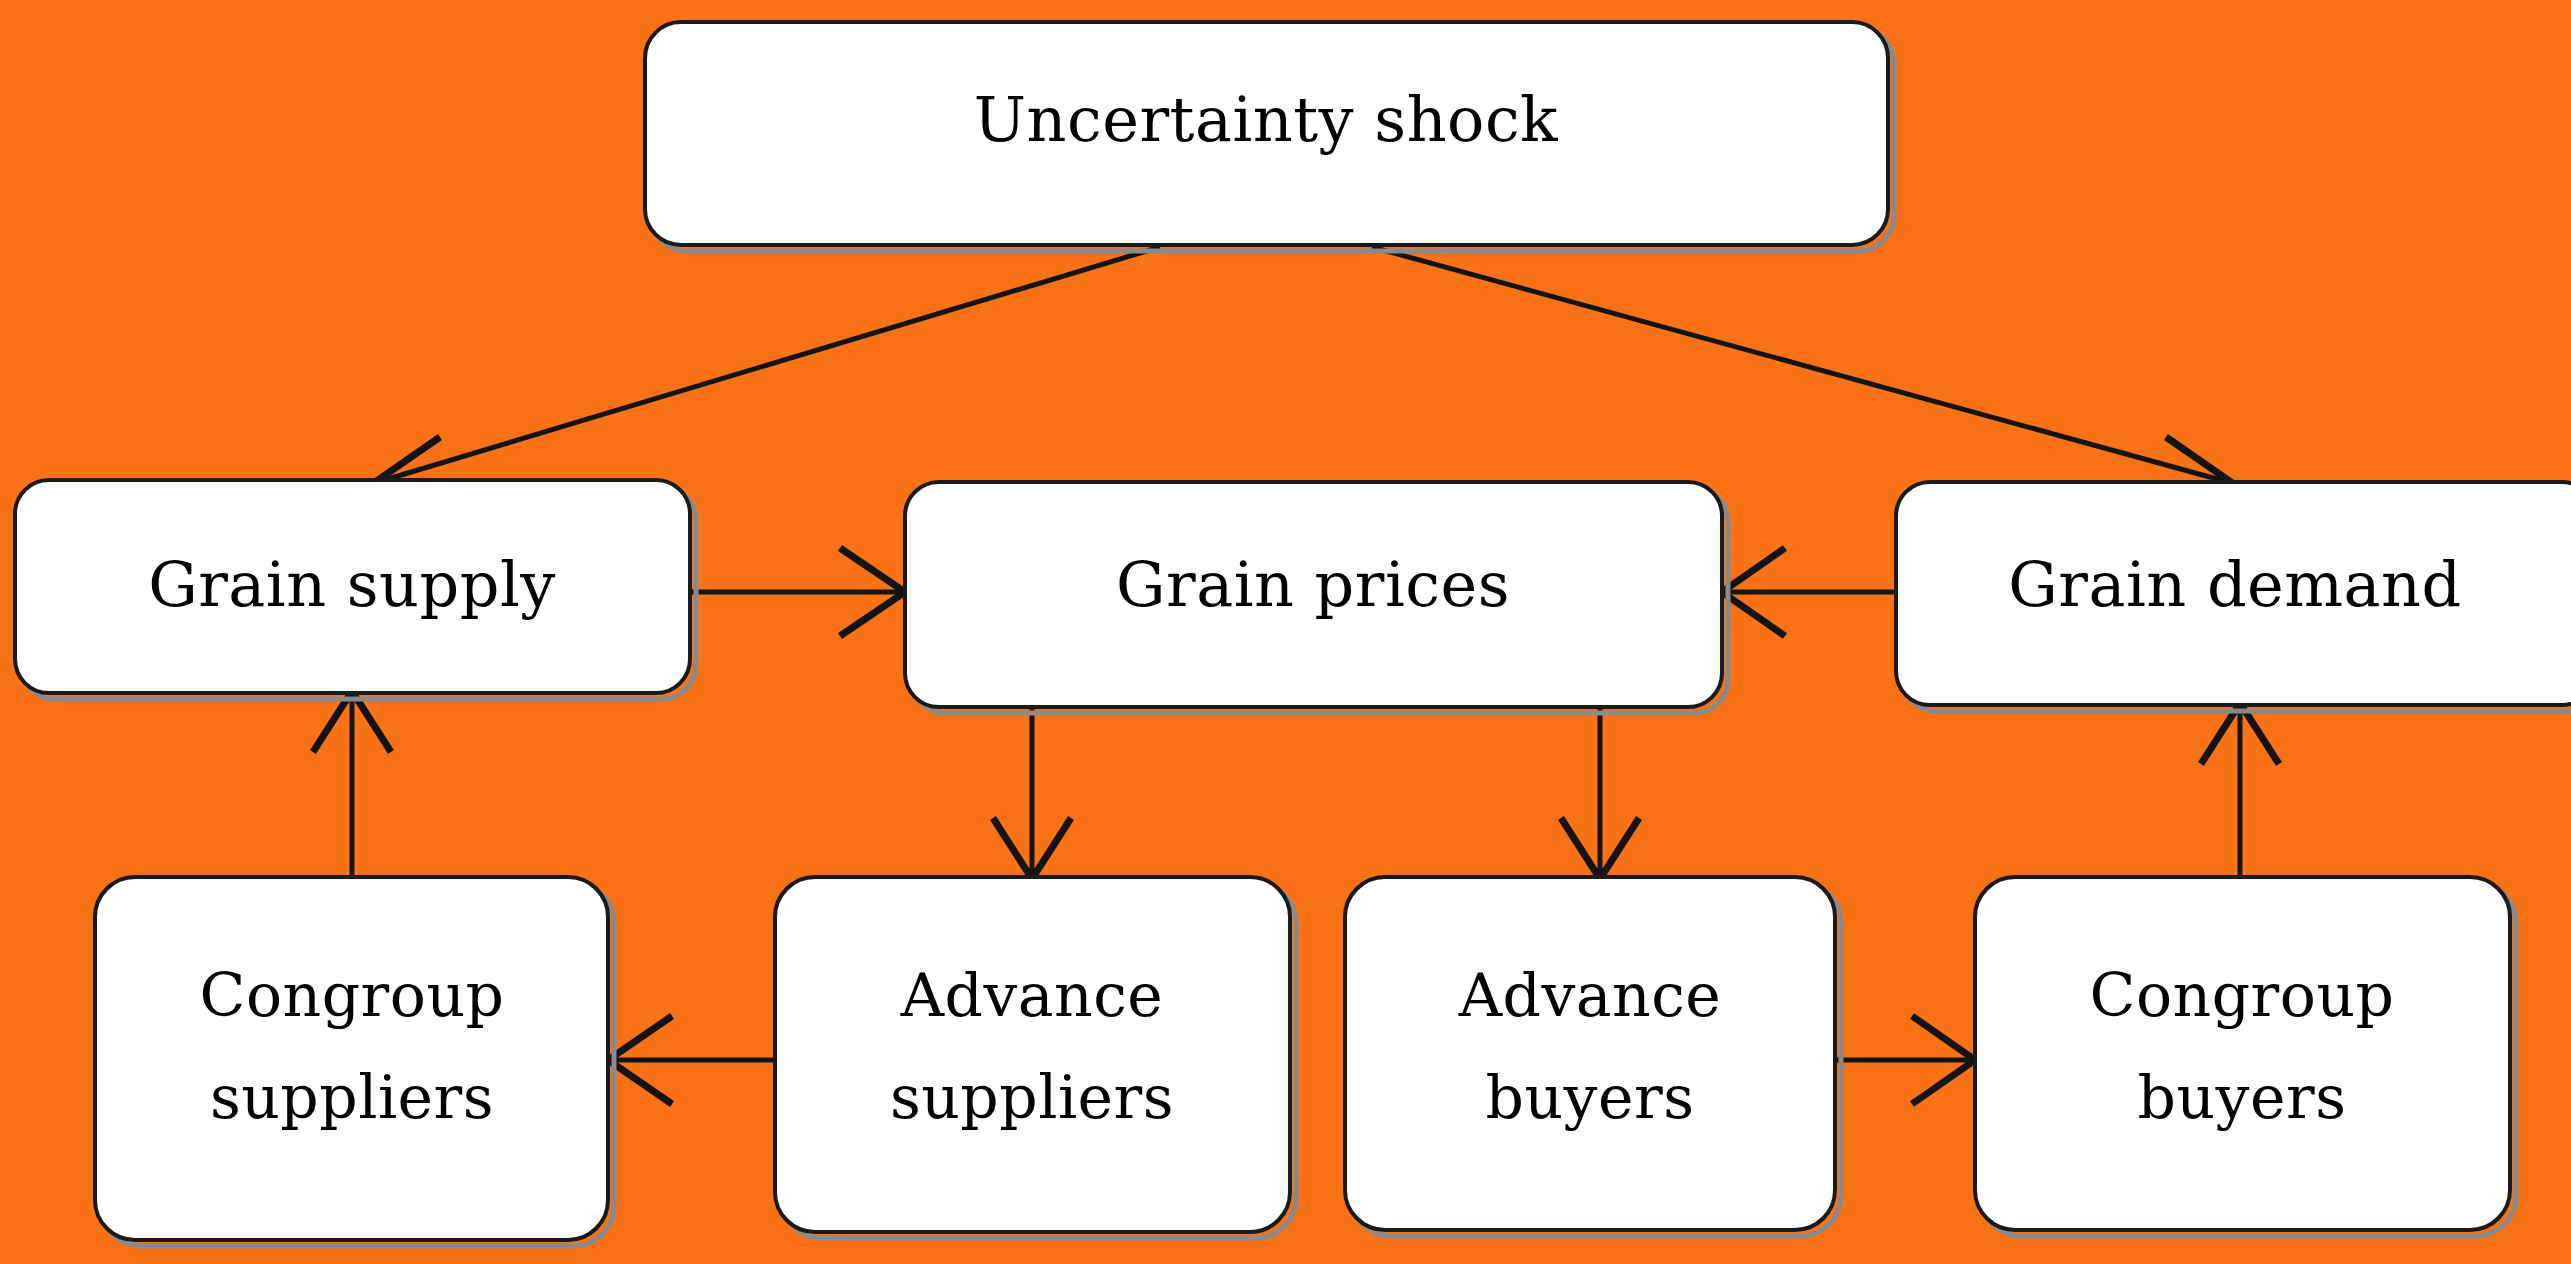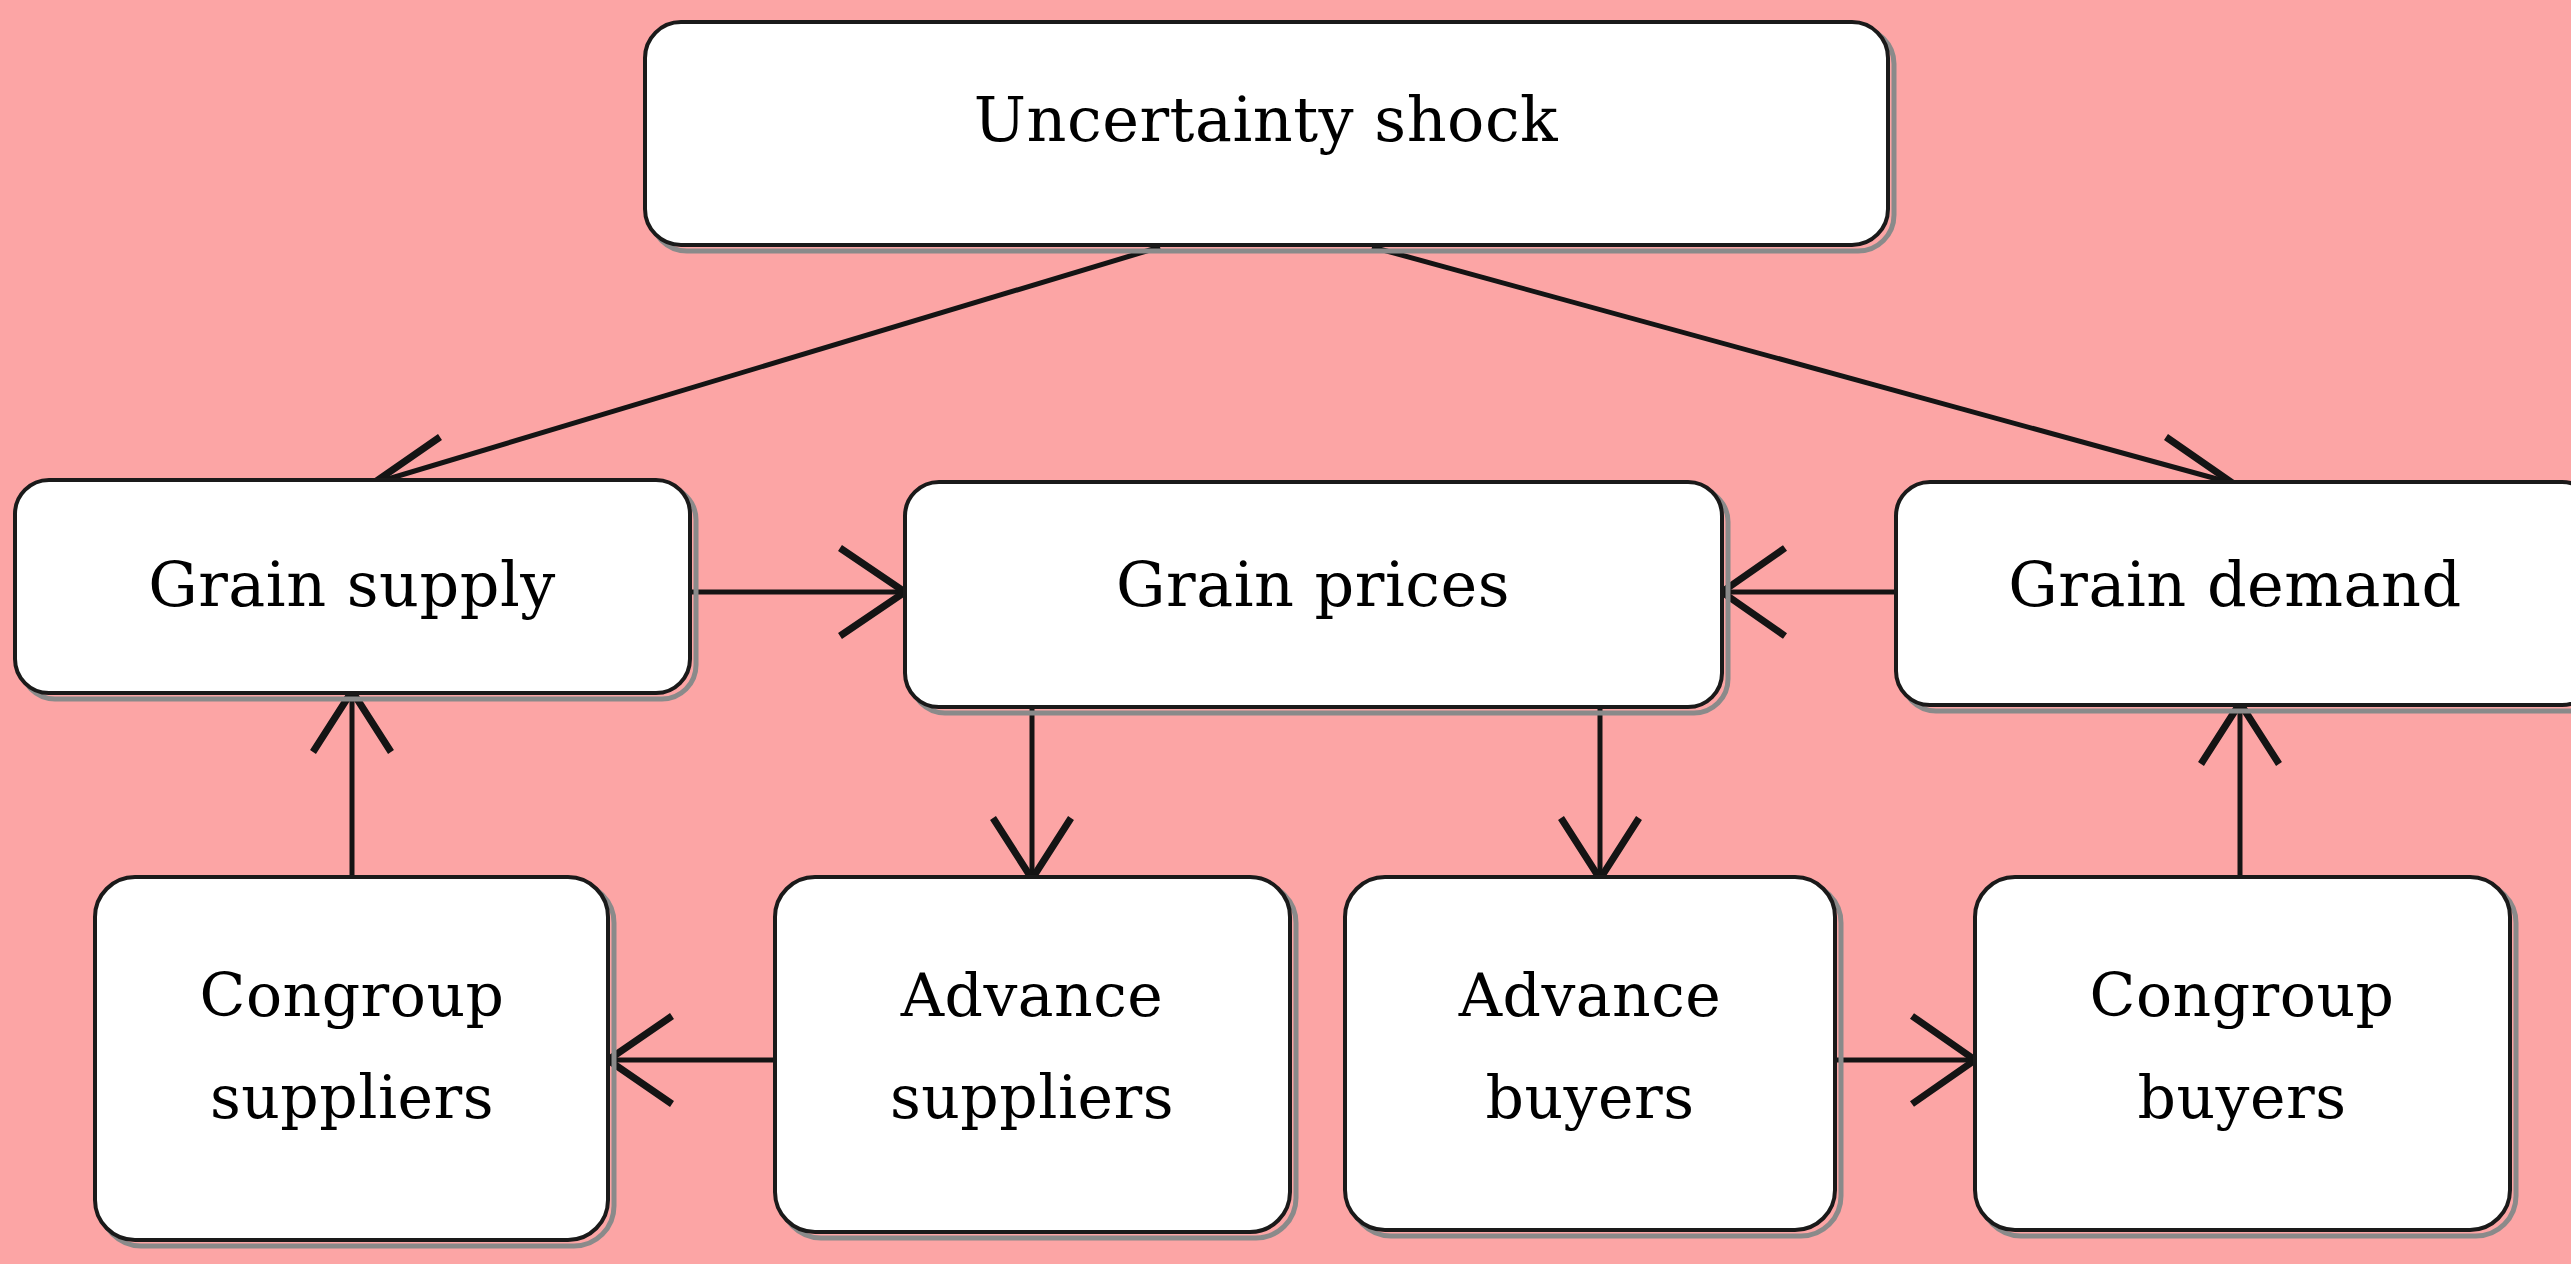--- a/index.html
+++ b/index.html
@@ -4,21 +4,21 @@
 <style>
   html, body {
     margin: 0;
     padding: 0;
     background: #ffffff;
   }
   #diagram-root {
     position: relative;
     width: 2571px;
     height: 1264px;
-    background: #fca5a5;
+    background: #f97316;
     overflow: hidden;
     font-family: "DejaVu Serif", "Liberation Serif", serif;
     text-align: center;
   }
   #diagram-svg {
     position: absolute;
     left: 0;
     top: 0;
     width: 2571px;
     height: 1264px;

